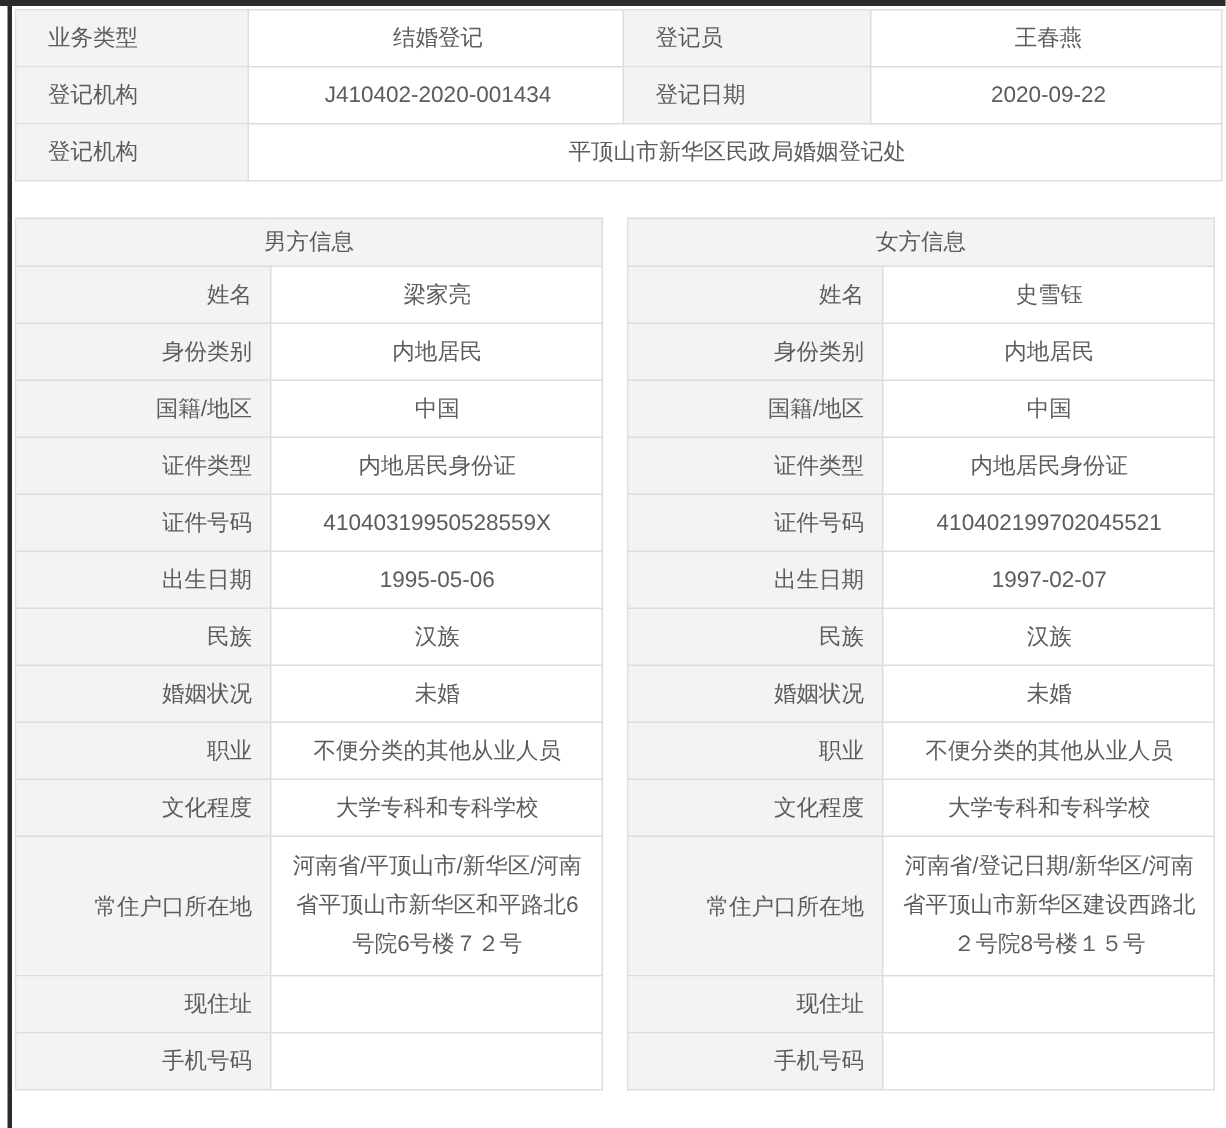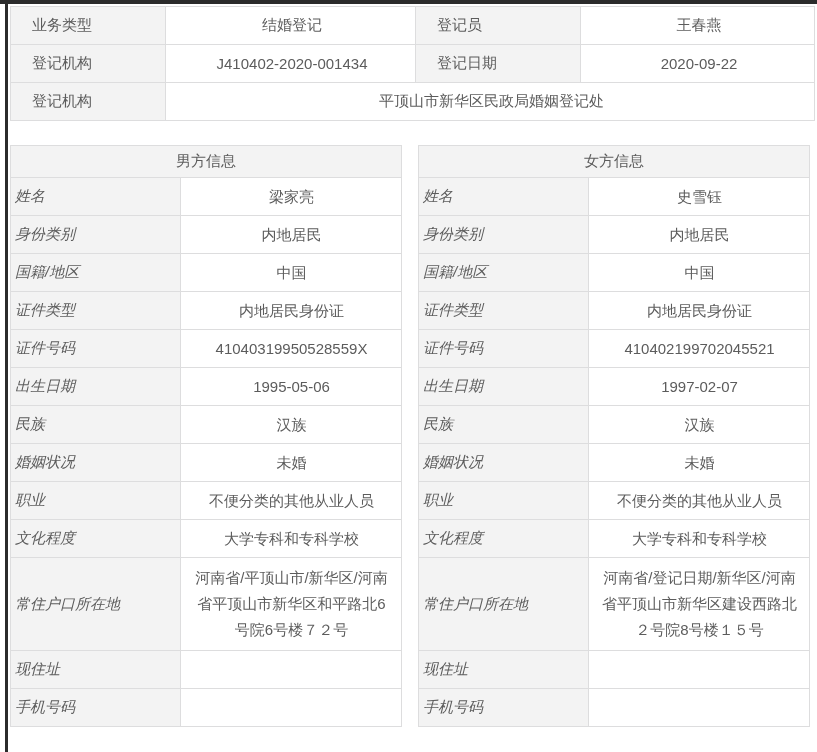--- a/index.html
+++ b/index.html
@@ -32,21 +32,21 @@
   .summary td.label{text-align:left;padding:0 6px 0 21px;}
   .summary td.value{text-align:center;padding:0 8px 0 11px;}
 
   
   .person{position:absolute;top:145px;width:391px;padding-left:20px;}
   .person.left{left:10px;}
   .person.right{left:418px;}
   .person thead tr{height:32px;}
   .person th{background:var(--label-bg);text-align:center;font-size:15px;}
   .person tbody tr{height:38px;}
-  .person td.label{text-align:left;padding:0 12px 0 4px;font-style:italic;}
+  .person td.label{text-align:right;padding:0 12px 0 4px;}
   .person td.value{text-align:center;padding:2px 10px 2px 11px;line-height:26px;}
   .person tr.tall{height:93px;}
 </style>
 </head>
 <body>
 
 <div class="frame-top"></div>
 <div class="frame-left"></div>
 
 <table class="summary">

